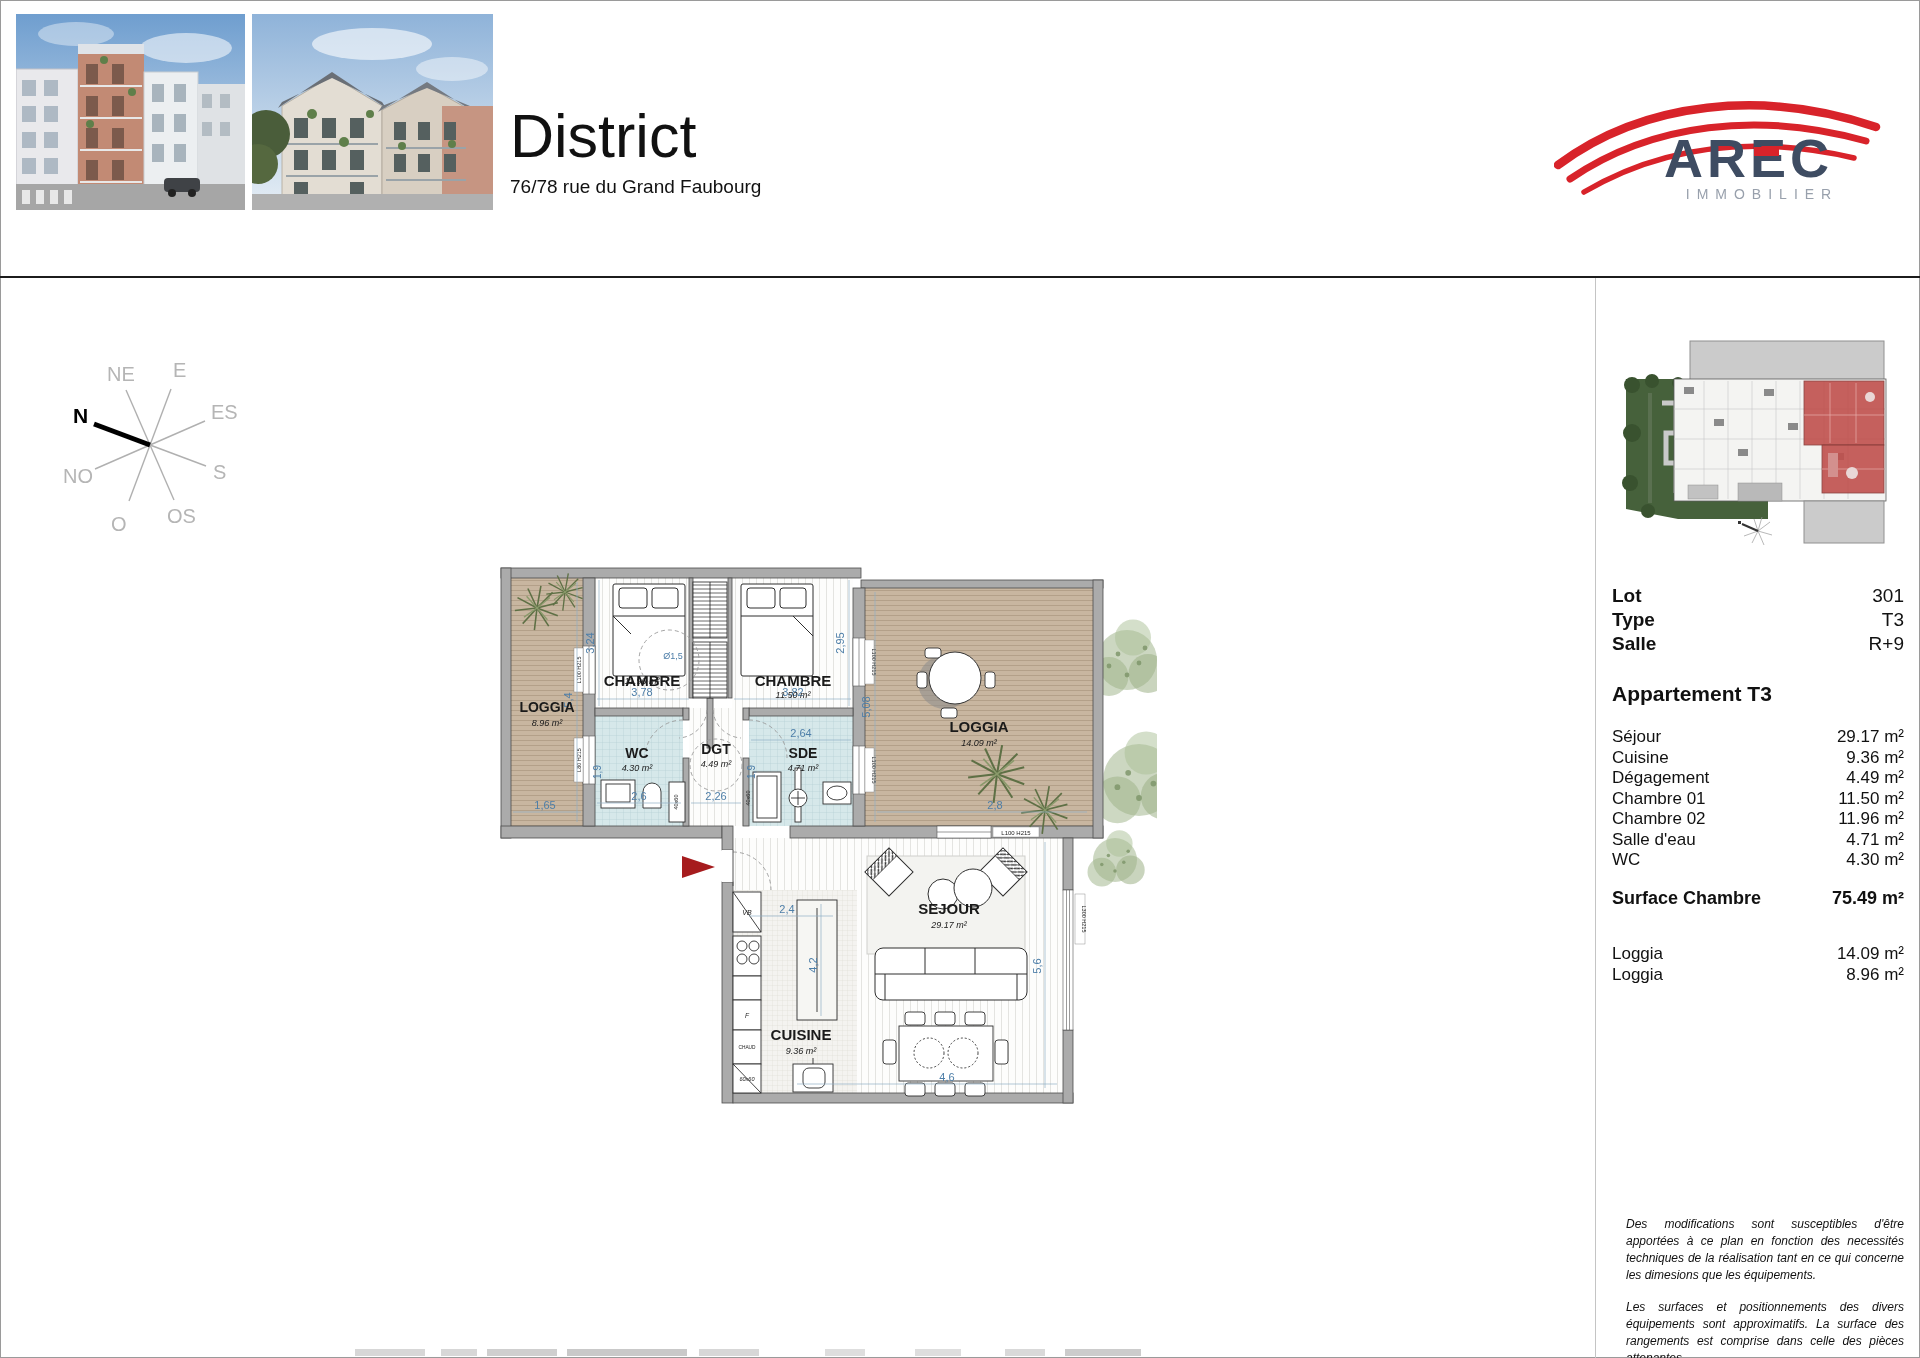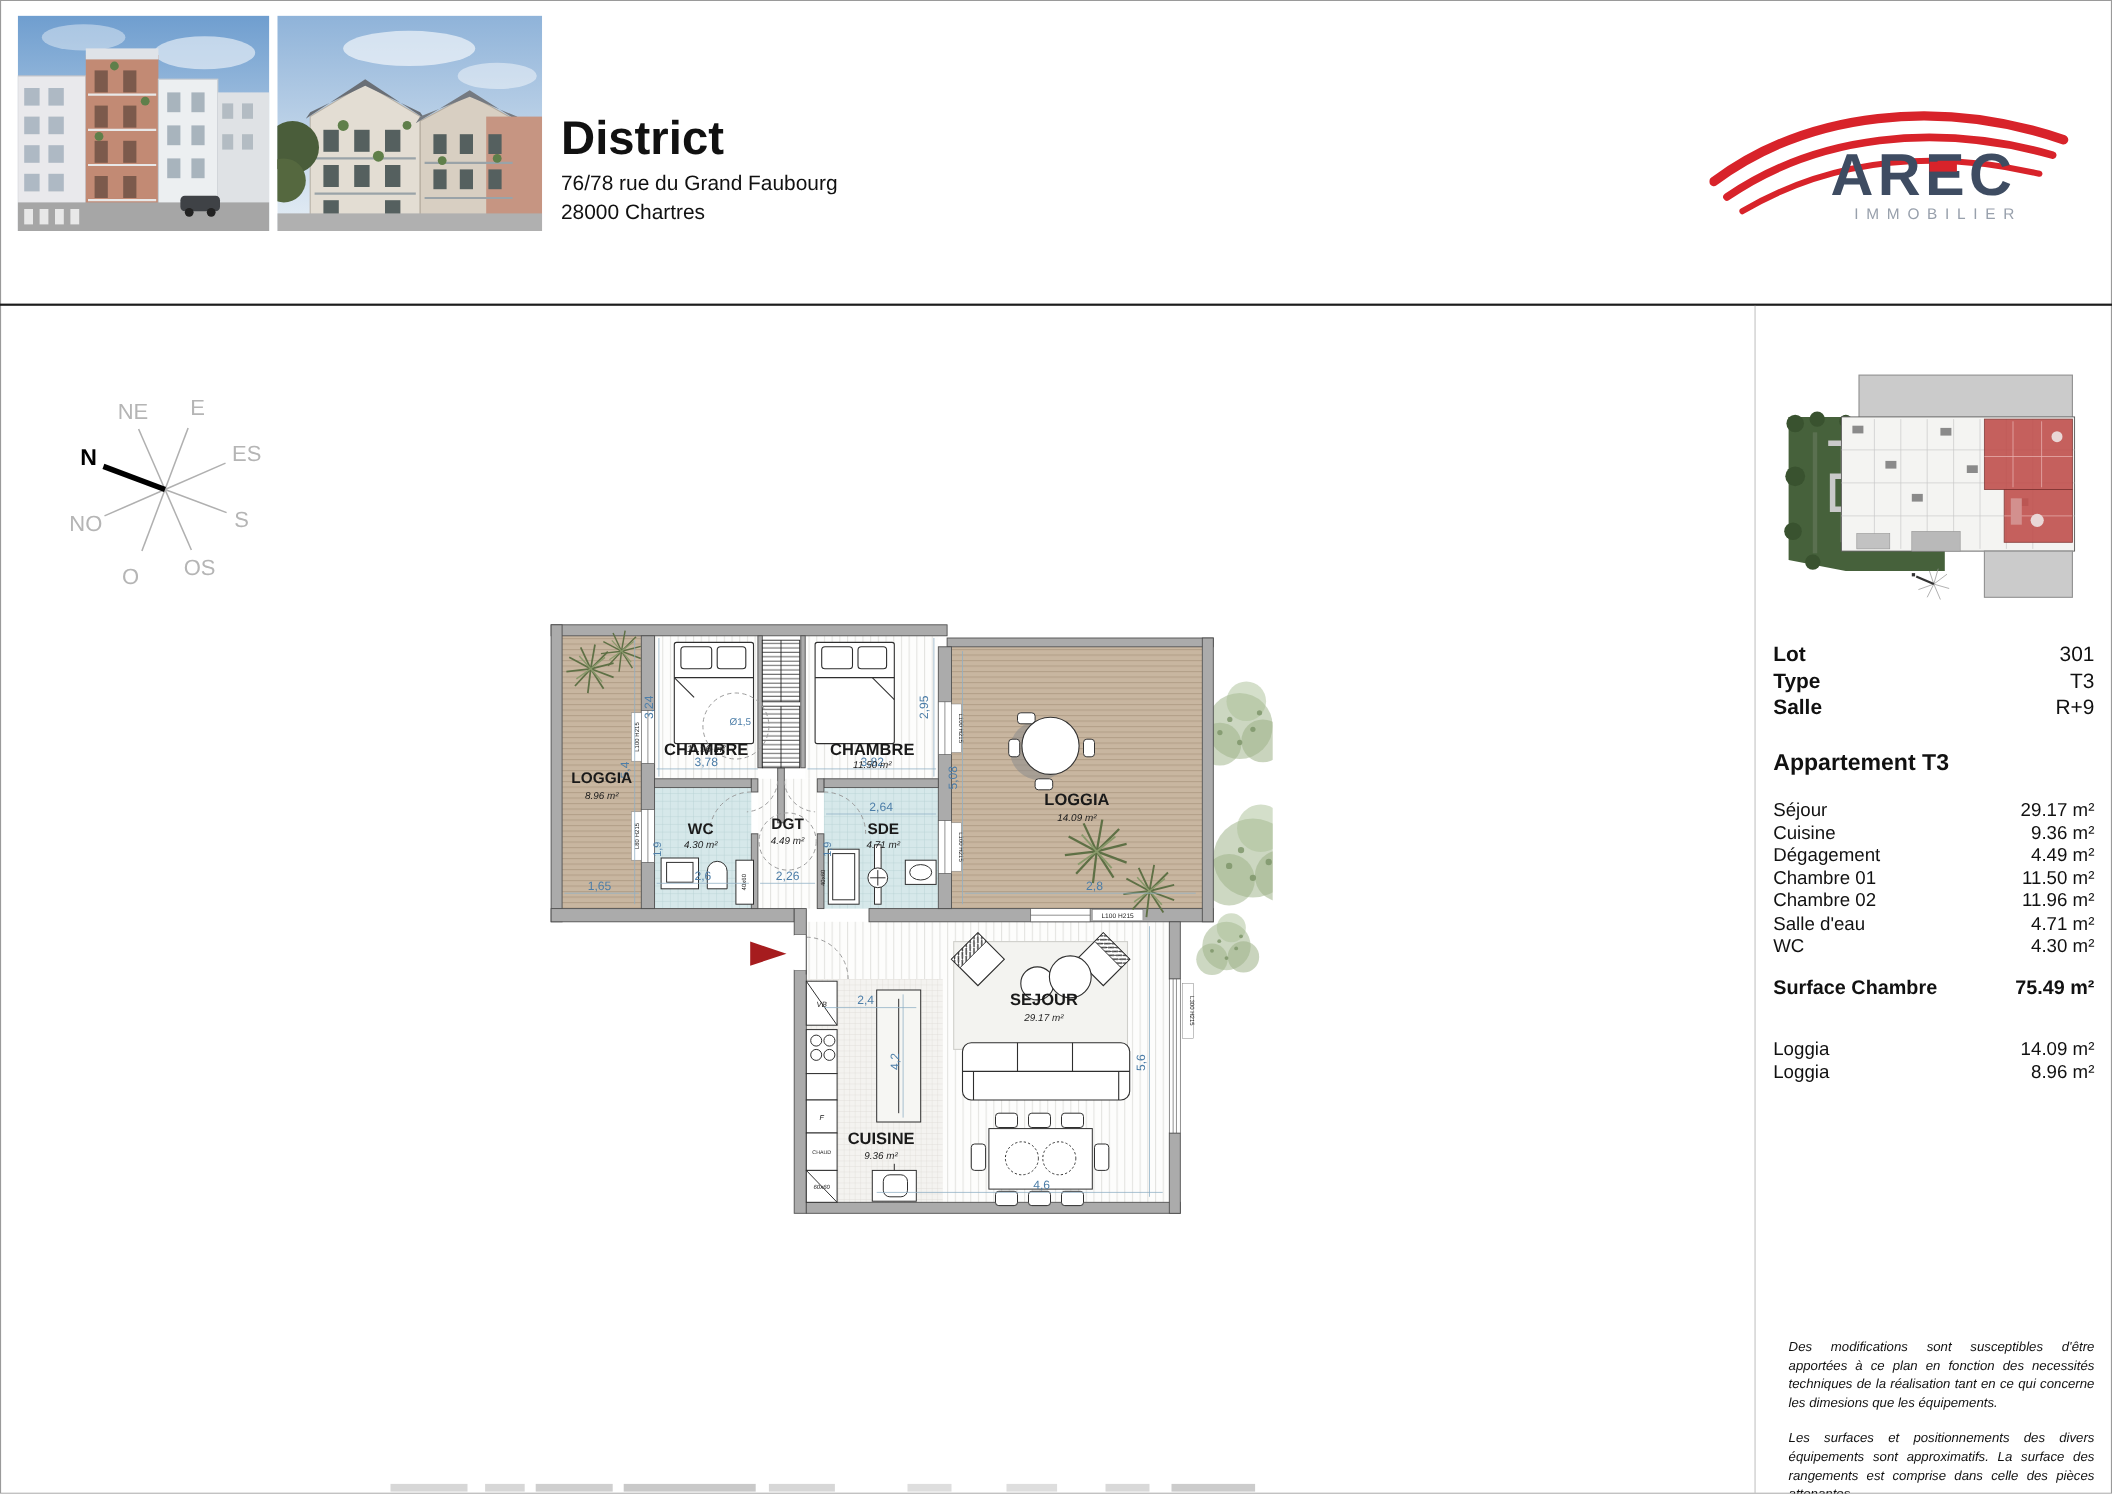--- a/index.html
+++ b/index.html
@@ -7,21 +7,21 @@
         font-family:"Liberation Sans",sans-serif;color:#111;overflow:hidden;
         box-shadow:inset 0 0 0 1px #9a9a9a;}
   .abs{position:absolute;}
   
   .header-line{left:0;top:276px;width:1920px;height:2px;background:#1c1c1c;}
   .v-divider{left:1595px;top:278px;width:1px;height:1080px;background:#c4c4c4;}
   .photo{top:14px;height:196px;overflow:hidden;}
   .photo1{left:16px;width:229px;}
   .photo2{left:252px;width:241px;}
   .title-block{left:510px;top:104px;width:560px;}
-  .title-block h1{margin:0;font-size:43px;font-weight:bold;letter-spacing:0;line-height:1.05;}
+  .title-block h1{margin:0;font-size:61px;font-weight:normal;letter-spacing:0;line-height:1.05;}
   .title-block .addr{font-size:19px;line-height:1.35;margin-top:6px;}
   
   .sb{left:1612px;width:292px;}
   .row{display:flex;justify-content:space-between;}
   .lot-block{top:584px;font-size:19px;line-height:24px;}
   .lot-block .lbl{font-weight:bold;text-align:right;}
   .apt-title{top:682px;font-size:21px;font-weight:bold;}
   .rooms-block{top:727px;font-size:17px;line-height:20.5px;}
   .surface-block{top:888px;font-size:18px;font-weight:bold;}
   .loggia-block{top:944px;font-size:17px;line-height:20.5px;}
@@ -158,21 +158,20 @@
       <circle cx="14" cy="120" r="24" fill="#4a5d3a"></circle>
         <circle cx="6" cy="150" r="20" fill="#55683f"></circle>
       <rect x="0" y="180" width="241" height="16" fill="#b0b0b0"></rect>
     </svg>
   </div>
 
   <div class="abs title-block">
     <h1>District</h1>
     <div class="addr">
       <div>76/78 rue du Grand Faubourg</div>
-      <div>28000 Chartres</div>
     </div>
   </div>
 
   <div class="abs" style="left:1554px;top:75px;">
     <svg width="340" height="135" viewBox="0 0 340 135">
       <g stroke="#d8232a" fill="none" stroke-linecap="round">
         <path d="M4,90 C90,26 210,14 322,52" stroke-width="8.5"></path>
         <path d="M16,104 C98,48 205,36 312,66" stroke-width="7"></path>
         <path d="M30,117 C110,70 200,60 300,83" stroke-width="5.5"></path>
       </g>

